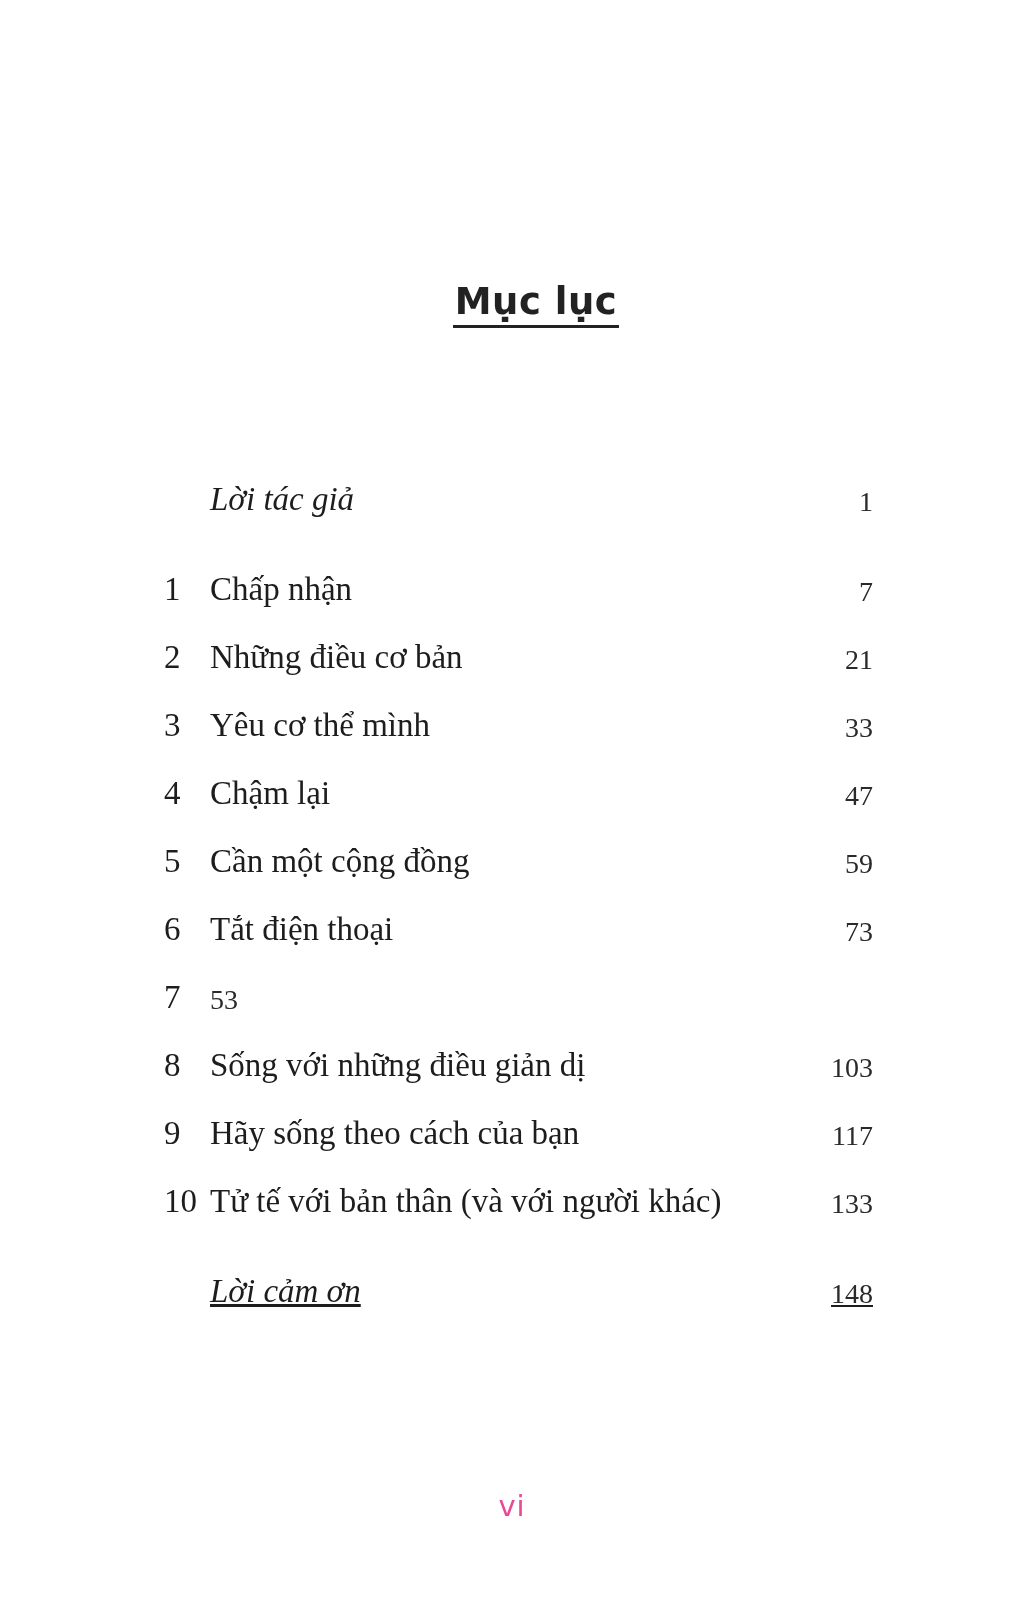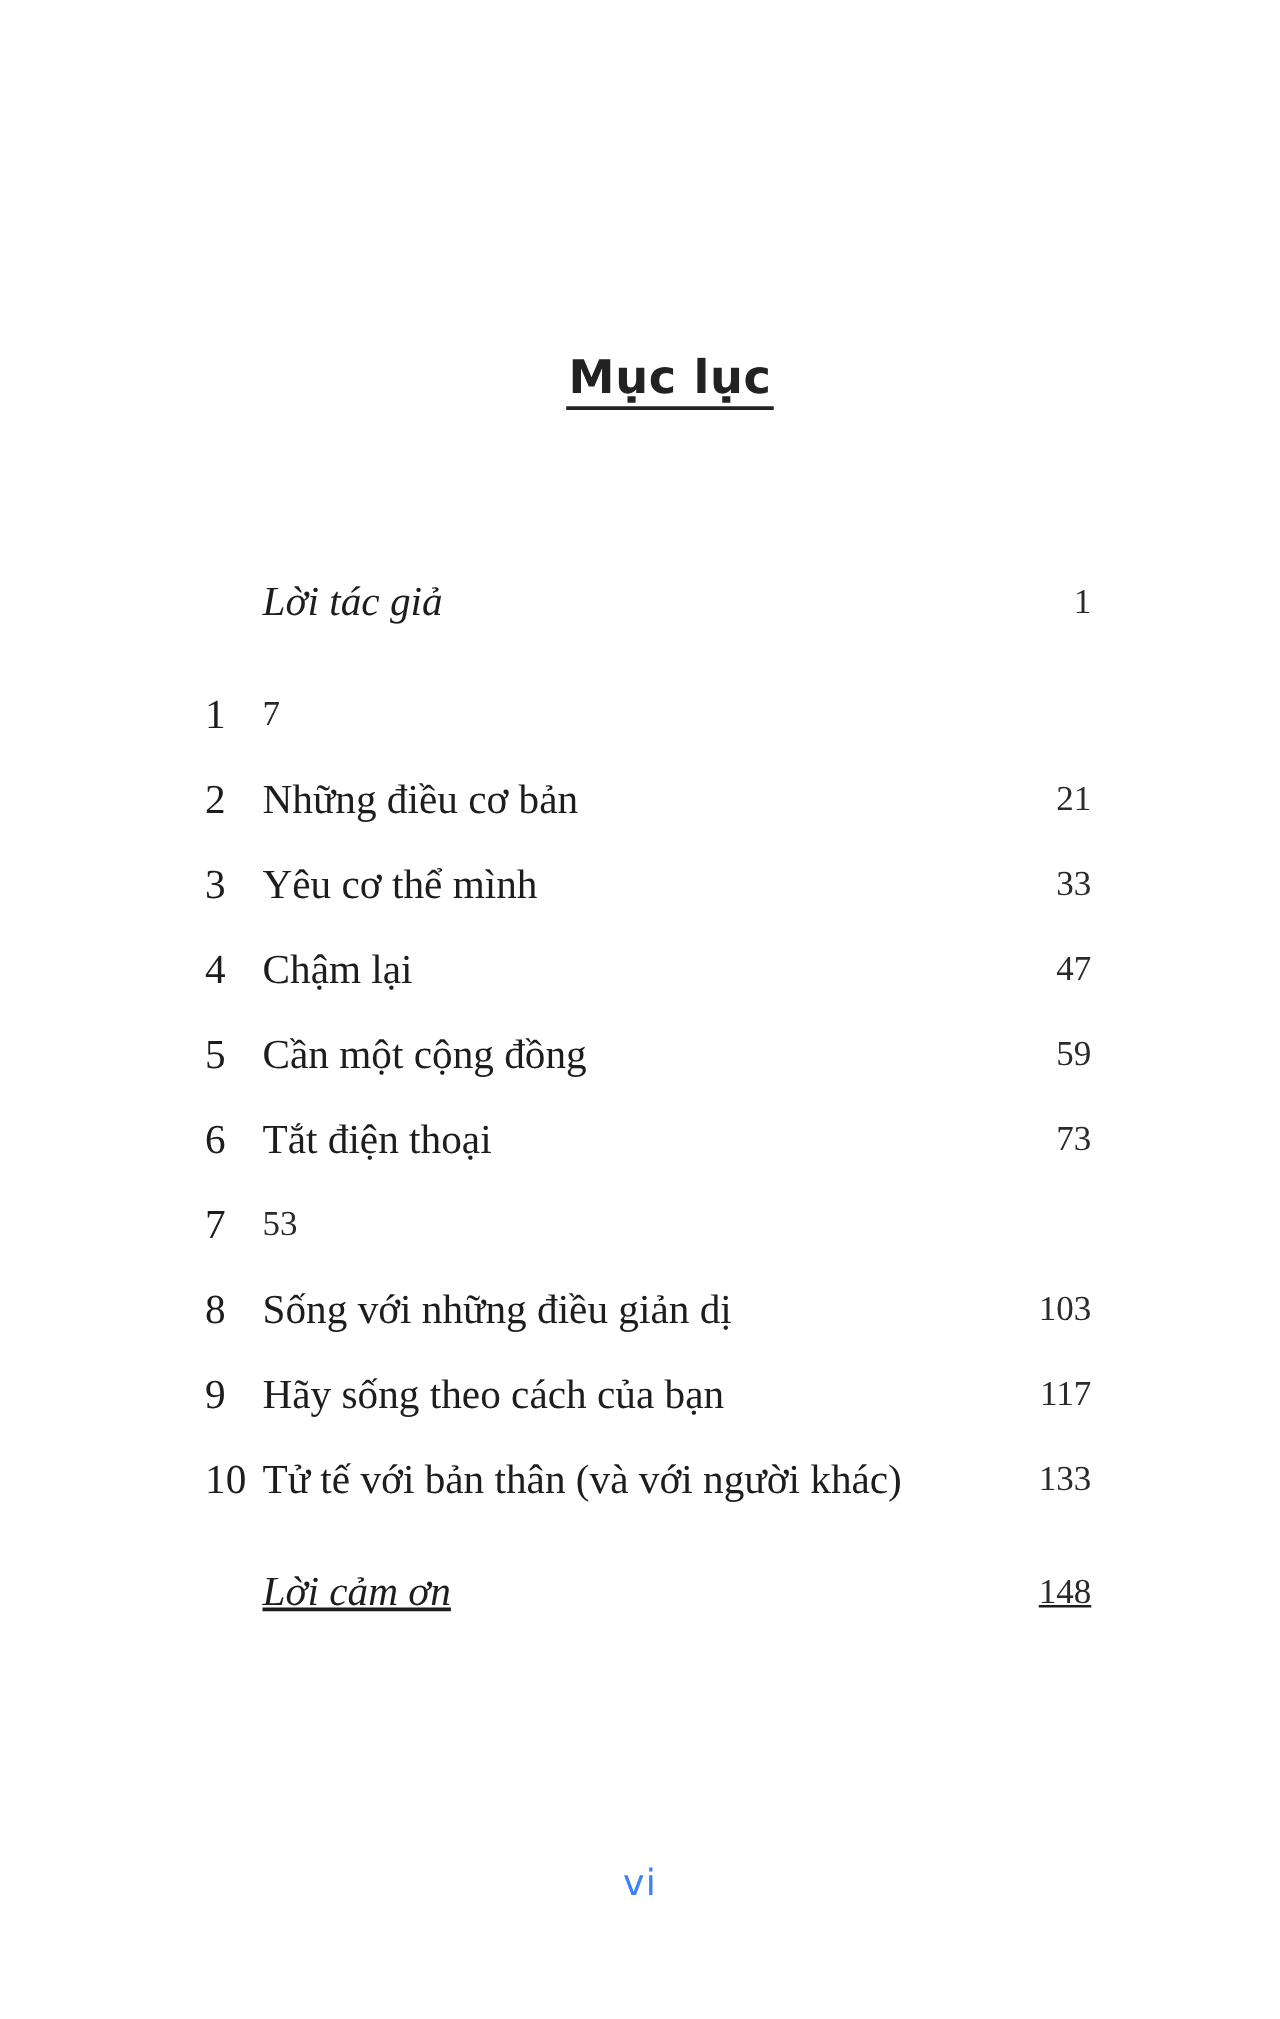--- a/index.html
+++ b/index.html
@@ -38,21 +38,21 @@
   }
   
   .toc {
     position: absolute;
     top: 448px;
     left: 164px;
     width: 709px;
   }
   .row {
     display: flex;
-    align-items: center;
+    align-items: flex-end;
     height: 68px;
     font-size: 33px;
     line-height: 33px;
     color: #1d1d1d;
   }
   .row .num {
     width: 46px;
     flex: 0 0 46px;
   }
   .row .name {
@@ -79,21 +79,21 @@
   
   .folio {
     position: absolute;
     top: 1491px;
     left: 0;
     width: 100%;
     text-align: center;
     font-family: "DejaVu Sans", sans-serif;
     font-size: 29px;
     line-height: 30px;
-    color: #3b82f6;
+    color: #ec4899;
     letter-spacing: 1px;
   }
 </style>
 </head>
 <body>
 
 <div class="page">
 
   <div class="title-row">
     <span class="toc-title">Mục lục</span>
@@ -102,20 +102,21 @@
   <div class="toc">
 
     <div class="row fm fm-top">
       <span class="num"></span>
       <span class="name">Lời tác giả</span>
       <span class="pg">1</span>
     </div>
 
     <div class="row ch">
       <span class="num">1</span>
+      <span class="name">Chấp nhận</span>
       <span class="pg">7</span>
     </div>
 
     <div class="row ch">
       <span class="num">2</span>
       <span class="name">Những điều cơ bản</span>
       <span class="pg">21</span>
     </div>
 
     <div class="row ch">

